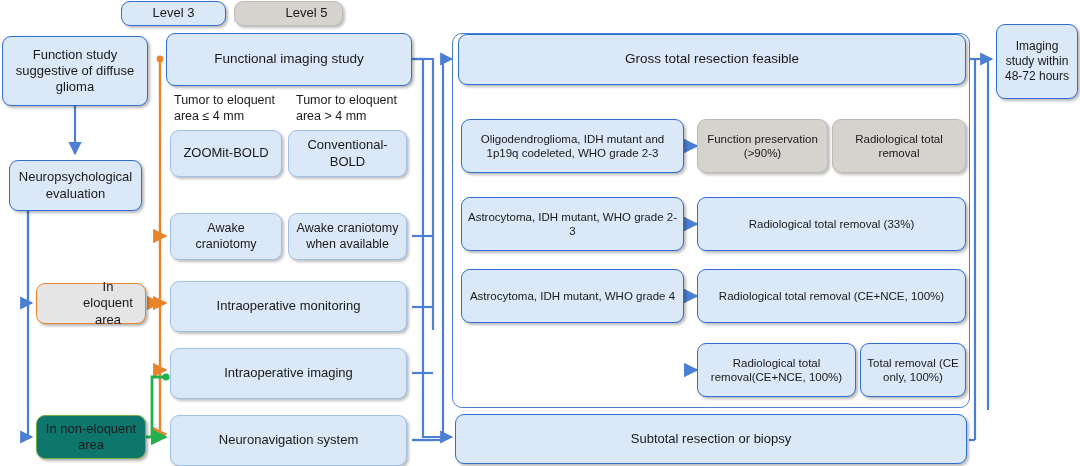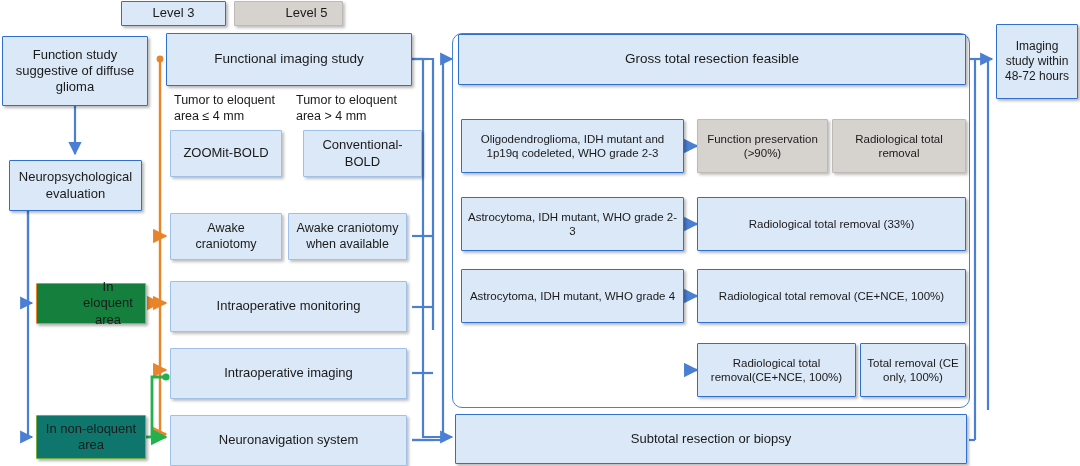--- a/index.html
+++ b/index.html
@@ -2,28 +2,28 @@
 <html><head>
 <meta charset="utf-8">
 <style>
   html,body{margin:0;padding:0;background:#ffffff;}
   body{width:1080px;height:466px;position:relative;overflow:hidden;
        font-family:"Liberation Sans","DejaVu Sans",sans-serif;color:#1a1a1a;}
   #canvas{position:absolute;left:0;top:0;width:1080px;height:466px;}
 
   .box{position:absolute;box-sizing:border-box;display:flex;align-items:center;
        justify-content:center;text-align:center;line-height:1.25;
-       border-radius:1px;}
+       border-radius:9px;}
   .blue{background:#dbe8f7;border:1.6px solid #2f6fd0;
         box-shadow:2px 2px 3px rgba(0,0,0,0.28);}
   .blue-soft{background:#dbe8f7;border:1.4px solid #9fc0e8;
         box-shadow:2px 2px 3px rgba(0,0,0,0.25);}
   .gray{background:#d6d3cf;border:1.2px solid #bdbab6;
         box-shadow:2px 2px 3px rgba(0,0,0,0.25);}
-  .orange{background:#15803d;border:1.2px solid #e8842a;
+  .orange{background:#e5e5e5;border:1.2px solid #e8842a;
         box-shadow:2px 2px 3px rgba(0,0,0,0.3);padding-left:34px;}
   .green{background:#0f766e;border:1.2px solid #73ad41;
         box-shadow:2px 2px 3px rgba(0,0,0,0.3);}
   .plain{background:#ffffff;border:none;box-shadow:none;border-radius:0;
          justify-content:flex-start;text-align:left;}
   .lbl{padding:0 6px;display:block;width:100%;}
   .lbl-left{padding:0 6px;display:block;width:100%;text-align:left;}
 
   .container-rect{position:absolute;box-sizing:border-box;
         border:1.6px solid #4a7fd4;border-radius:10px;background:transparent;}
@@ -132,21 +132,21 @@
   <div class="box plain" style="left:168px;top:92px;width:118px;height:34px;font-size:12.5px;">
     <span class="lbl-left">Tumor to eloquent area ≤ 4 mm</span>
   </div>
   <div class="box plain" style="left:290px;top:92px;width:120px;height:34px;font-size:12.5px;">
     <span class="lbl-left">Tumor to eloquent area &gt; 4 mm</span>
   </div>
 
   <div class="box blue-soft" style="left:170px;top:130px;width:112px;height:47px;font-size:13px;">
     <span class="lbl">ZOOMit-BOLD</span>
   </div>
-  <div class="box blue-soft" style="left:288px;top:130px;width:119px;height:47px;font-size:13px;margin-left:15px;">
+  <div class="box blue-soft" style="left:288px;top:130px;width:119px;height:47px;font-size:13px;">
     <span class="lbl">Conventional-BOLD</span>
   </div>
 
   <div class="box blue-soft" style="left:170px;top:213px;width:112px;height:47px;font-size:12.5px;">
     <span class="lbl">Awake craniotomy</span>
   </div>
   <div class="box blue-soft" style="left:288px;top:213px;width:119px;height:47px;font-size:12.5px;">
     <span class="lbl">Awake craniotomy when available</span>
   </div>
 

